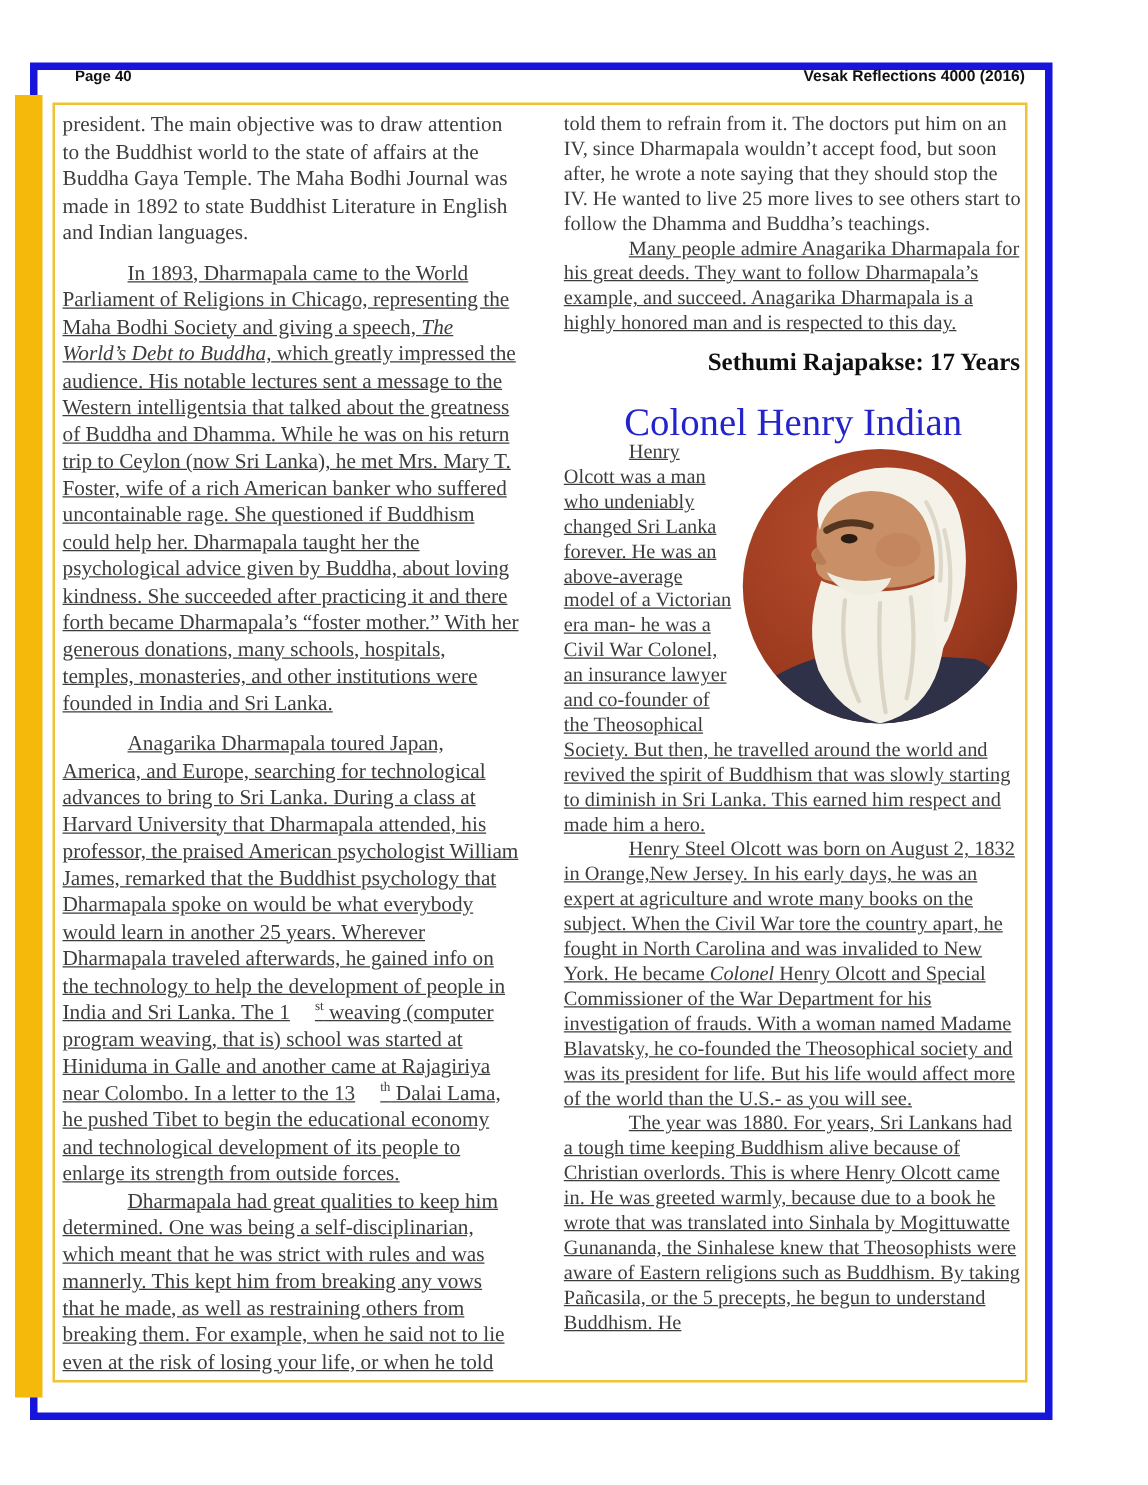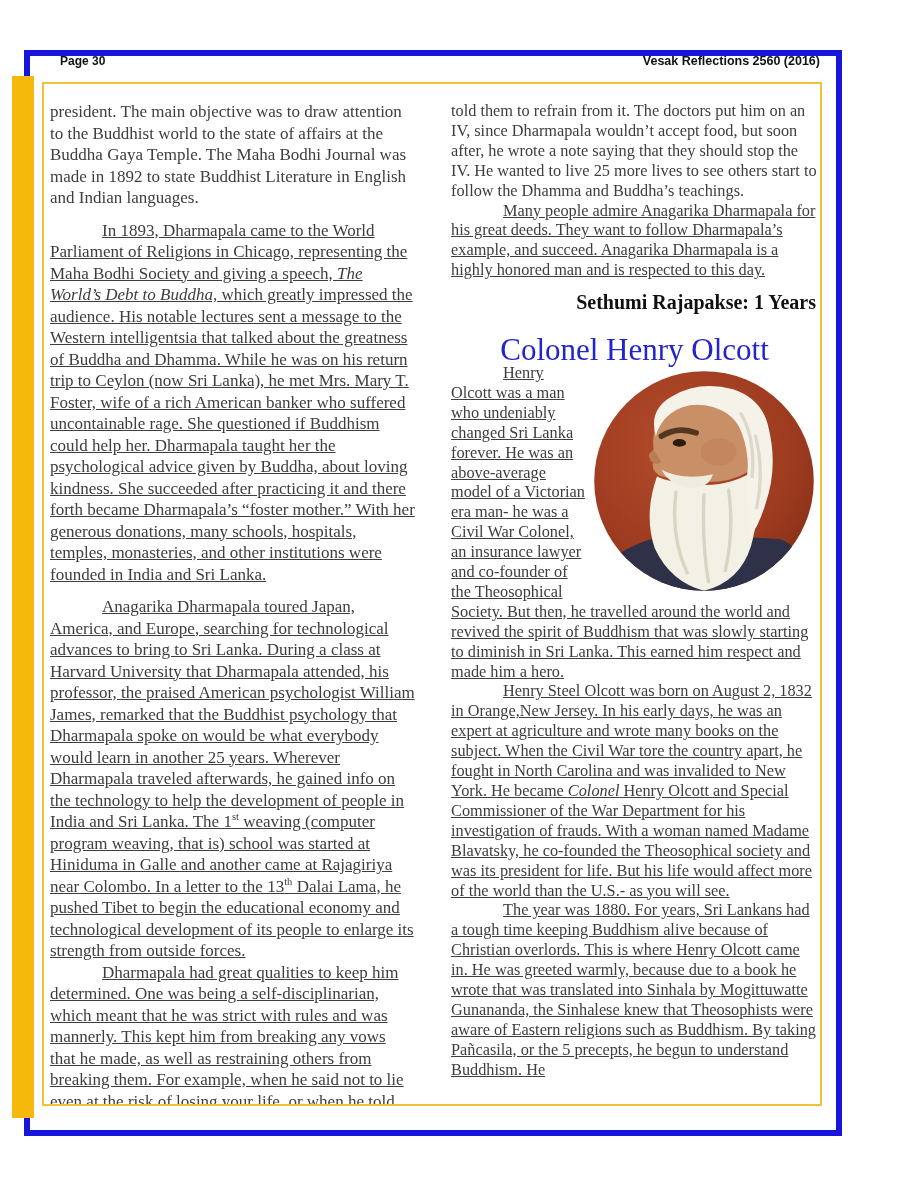--- a/index.html
+++ b/index.html
@@ -29,30 +29,30 @@
     font-size:12px;font-weight:bold;color:#111;white-space:nowrap;
   }
   .header-right{
     position:absolute;right:98px;top:54px;
     font-family:"Liberation Sans","DejaVu Sans",sans-serif;
     font-size:12.5px;font-weight:bold;color:#111;white-space:nowrap;
   }
   .content-box{
     position:absolute;left:42px;top:82px;width:780px;height:1024px;
     border:2px solid var(--gold-border);box-sizing:border-box;
-    background:#fff;padding:17px 2px 0 6px;overflow:hidden;
+    background:#fff;padding:5px 2px 0 6px;overflow:hidden;
   }
   .cols{display:flex;gap:4px;}
   .col{box-sizing:border-box;}
   .col-left{width:382px;font-size:17px;line-height:21.5px;}
   .col-right{width:384px;font-size:16.3px;line-height:19.9px;margin-left:32px;}
   p.para{margin:0;text-align:left;}
   p.indent{text-indent:52px;text-decoration:underline;}
   p.space-before{margin-top:11px;}
-  sup{font-size:0.62em;line-height:0;vertical-align:super;}
+  sup{font-size:0.62em;line-height:0;vertical-align:super;margin-left:20px;}
   em{font-style:italic;}
   .byline{
     font-size:20px;font-weight:bold;color:#101010;
     text-align:right;margin-top:13px;padding-right:2px;white-space:nowrap;
   }
   .heading{
     font-size:31px;font-weight:400;color:var(--heading-blue);
     text-align:center;margin-top:27px;margin-bottom:2px;white-space:nowrap;
   }
   .article-body{margin-top:3px;}
@@ -61,37 +61,37 @@
   }
   .portrait svg{display:block;width:100%;height:100%;}
   .paras-flow{display:contents;}
 </style>
 </head>
 <body>
 
 <div class="page">
   <div class="blue-frame"></div>
   <div class="yellow-bar"></div>
-  <div class="header-left">Page 30</div>
-  <div class="header-right">Vesak Reflections 2560 (2016)</div>
+  <div class="header-left">Page 40</div>
+  <div class="header-right">Vesak Reflections 4000 (2016)</div>
 
   <div class="content-box">
     <div class="cols">
 
       <div class="col col-left">
           <p class="para"><span>president. The main objective was to draw attention to the Buddhist world to the state of affairs at the Buddha Gaya Temple. The Maha Bodhi Journal was made in 1892 to state Buddhist Literature in English and Indian languages.</span></p>
           <p class="para indent space-before"><span>In 1893, Dharmapala came to the World Parliament of Religions in Chicago, representing the Maha Bodhi Society and giving a speech, </span><em>The World’s Debt to Buddha,</em><span> which greatly impressed the audience. His notable lectures sent a message to the Western intelligentsia that talked about the greatness of Buddha and Dhamma. While he was on his return trip to Ceylon (now Sri Lanka), he met Mrs. Mary T. Foster, wife of a rich American banker who suffered uncontainable rage. She questioned if Buddhism could help her. Dharmapala taught her the psychological advice given by Buddha, about loving kindness. She succeeded after practicing it and there forth became Dharmapala’s “foster mother.” With her generous donations, many schools, hospitals, temples, monasteries, and other institutions were founded in India and Sri Lanka.</span></p>
           <p class="para indent space-before"><span>Anagarika Dharmapala toured Japan, America, and Europe, searching for technological advances to bring to Sri Lanka. During a class at Harvard University that Dharmapala attended, his professor, the praised American psychologist William James, remarked that the Buddhist psychology that Dharmapala spoke on would be what everybody would learn in another 25 years. Wherever Dharmapala traveled afterwards, he gained info on the technology to help the development of people in India and Sri Lanka. The 1</span><sup>st</sup><span> weaving (computer program weaving, that is) school was started at Hiniduma in Galle and another came at Rajagiriya near Colombo. In a letter to the 13</span><sup>th</sup><span> Dalai Lama, he pushed Tibet to begin the educational economy and technological development of its people to enlarge its strength from outside forces.</span></p>
           <p class="para indent"><span>Dharmapala had great qualities to keep him determined. One was being a self-disciplinarian, which meant that he was strict with rules and was mannerly. This kept him from breaking any vows that he made, as well as restraining others from breaking them. For example, when he said not to lie even at the risk of losing your life, or when he told others not to consume alcohol or drugs, or when he said to save Buddha Gaya, he </span><em>meant</em><span> it, and expected others to follow his “laws” of life, as well as Buddha’s.</span></p>
         </div>
 
       <div class="col col-right">
         <div class="paras-flow"><p class="para"><span>told them to refrain from it. The doctors put him on an IV, since Dharmapala wouldn’t accept food, but soon after, he wrote a note saying that they should stop the IV. He wanted to live 25 more lives to see others start to follow the Dhamma and Buddha’s teachings.</span></p><p class="para indent"><span>Many people admire Anagarika Dharmapala for his great deeds. They want to follow Dharmapala’s example, and succeed. Anagarika Dharmapala is a highly honored man and is respected to this day.</span></p></div>
-        <div class="byline">Sethumi Rajapakse: 1 Years</div>
-        <div class="heading">Colonel Henry Olcott</div>
+        <div class="byline">Sethumi Rajapakse: 17 Years</div>
+        <div class="heading">Colonel Henry Indian</div>
 
         <div class="article-body">
           <div class="portrait">
             <svg viewBox="0 0 200 200" xmlns="http://www.w3.org/2000/svg">
               <defs>
                 <radialGradient id="pbg" cx="40%" cy="35%" r="80%">
                   <stop offset="0%" stop-color="#b54c2c"></stop>
                   <stop offset="65%" stop-color="#9c3a1f"></stop>
                   <stop offset="100%" stop-color="#7c2b14"></stop>
                 </radialGradient>

